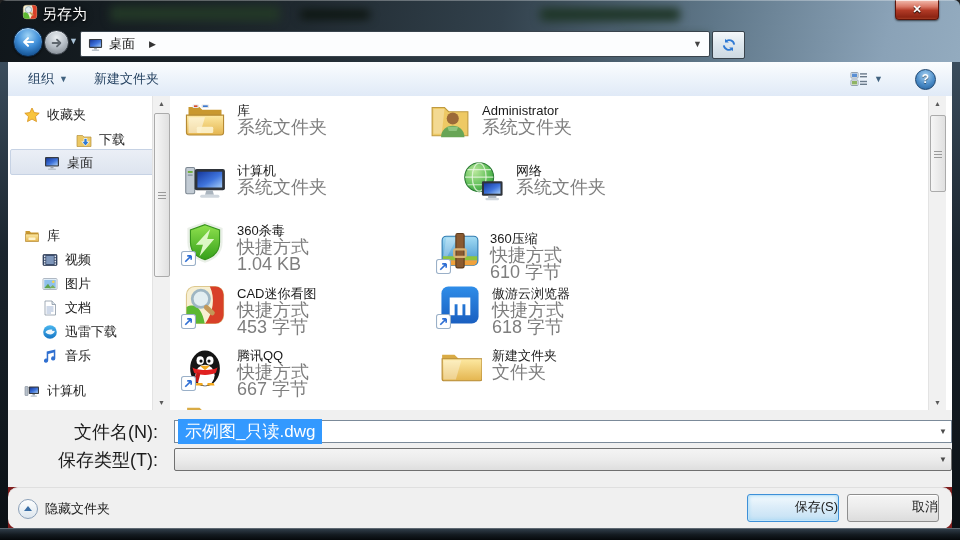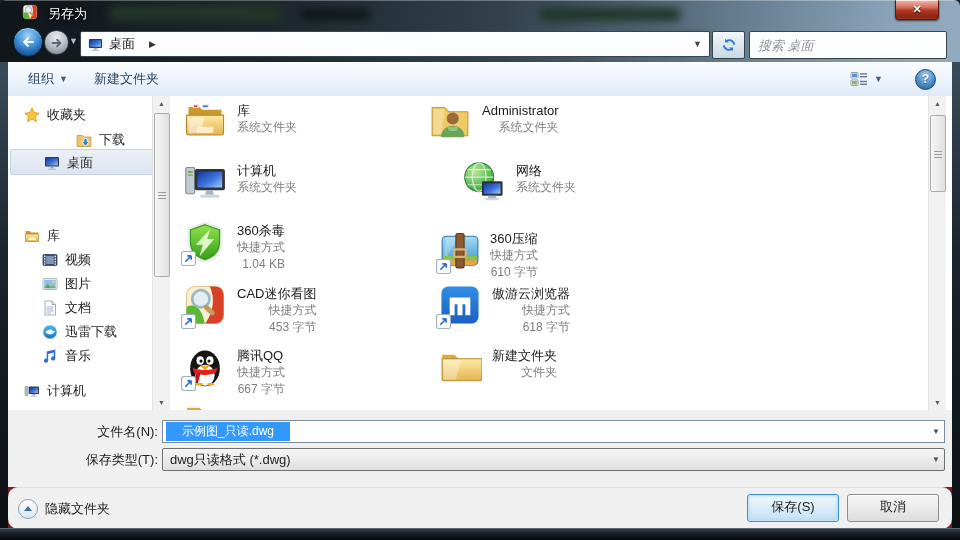--- a/index.html
+++ b/index.html
@@ -4,21 +4,21 @@
 <style>
   html,body{margin:0;padding:0;background:#222;font-family:"Liberation Sans",sans-serif;}
   .win{position:relative;width:960px;height:540px;background:#0d1317;overflow:hidden;border-radius:6px 6px 0 0;}
   
   .glass{position:absolute;left:0;top:0;width:960px;height:62px;
     background:linear-gradient(100deg,#10161a 0%,#1d262c 28%,#32414c 52%,#5f7789 74%,#8aa2b7 92%,#93abbf 100%);}
   .glass::after{content:"";position:absolute;left:0;top:0;right:0;height:1px;background:rgba(255,255,255,.3);}
   .blob{position:absolute;filter:blur(5px);border-radius:4px;}
   .titlebar{position:absolute;left:0;top:0;width:960px;height:25px;}
   .appico{position:absolute;left:22px;top:4px;width:16px;height:16px;}
-  .title{position:absolute;left:48px;top:5px;font-size:13px;color:#fff;text-shadow:0 0 6px rgba(0,0,0,.95),0 1px 2px #000;}
+  .title{position:absolute;left:42px;top:5px;font-size:15px;color:#fff;text-shadow:0 0 6px rgba(0,0,0,.95),0 1px 2px #000;}
   .closebtn{position:absolute;left:895px;top:0;width:42px;height:19px;border-radius:0 0 4px 4px;
     background:linear-gradient(#f2bdaf,#d97765 35%,#b13a26 55%,#8c2413 90%,#a33a22);
     border:1px solid #5e140a;border-top:none;box-shadow:inset 0 1px 0 rgba(255,255,255,.55),0 1px 2px rgba(0,0,0,.6);
     color:#fff;font-size:11px;font-weight:bold;text-align:center;line-height:18px;text-shadow:0 1px 1px #000;cursor:pointer;}
   
   .navbtn{position:absolute;border-radius:50%;cursor:pointer;}
   .back{left:13px;top:27px;width:28px;height:28px;
     background:radial-gradient(circle at 50% 28%,#9fd4f6,#3f8ed8 45%,#1c5d9f 75%,#123f6e);
     border:1px solid #0b2440;box-shadow:inset 0 1px 1px rgba(255,255,255,.6),0 1px 2px rgba(0,0,0,.5);}
   .fwd{left:44px;top:30px;width:23px;height:23px;
@@ -70,38 +70,38 @@
     background:linear-gradient(90deg,#f6f6f6,#e0e0e0);}
   .sb-grip{position:absolute;left:3px;top:50%;width:8px;height:1px;background:#9a9a9a;
     box-shadow:0 -3px 0 #9a9a9a,0 3px 0 #9a9a9a;}
   
   .tile{position:absolute;width:248px;display:flex;gap:10px;cursor:pointer;}
   .ticon{position:relative;width:44px;height:44px;flex:0 0 44px;}
   .ticon .main{width:44px;height:44px;display:block;}
   .scov{position:absolute;left:-2px;bottom:-2px;width:15px;height:15px;}
   .tinfo{padding-top:2px;line-height:17px;min-width:0;}
   .tname{display:block;font-size:13px;color:#191919;}
-  .tsub{display:block;font-size:12px;color:#7e7e7e;text-align:right;}
+  .tsub{display:block;font-size:18px;color:#7e7e7e;}
   
   .fields{position:absolute;left:0;top:348px;width:944px;height:77px;background:#f0f0f0;}
   .frow{position:absolute;left:0;height:23px;display:flex;align-items:center;width:944px;}
-  .flabel{width:150px;text-align:right;padding-right:4px;font-size:13px;color:#1b1b1b;flex:0 0 150px;}
+  .flabel{width:150px;text-align:right;padding-right:16px;font-size:18px;color:#1b1b1b;flex:0 0 150px;}
   .fname{position:relative;width:781px;height:21px;background:#fff;border:1px solid #7b8a99;display:flex;align-items:center;cursor:text;}
-  .fname .selv{margin-left:3px;font-size:12px;color:#fff;background:#3399ff;padding:1px 16px;}
+  .fname .selv{margin-left:3px;font-size:17px;color:#fff;background:#3399ff;padding:1px 7px;}
   .fdrop{position:absolute;right:4px;top:6px;font-size:8px;color:#4a4a4a;cursor:pointer;}
   .combo{position:relative;width:781px;height:21px;border:1px solid #707070;border-radius:2px;cursor:pointer;
     background:linear-gradient(#f4f4f4,#ececec 50%,#dedede);display:flex;align-items:center;}
   .combo .cval{margin-left:7px;font-size:13px;color:#1b1b1b;}
   
   .btnbar{position:absolute;left:0;top:425px;width:944px;height:41px;background:#f0f0f0;border-top:1px solid #dfdfdf;border-radius:10px;}
   .hidef{position:absolute;left:10px;top:11px;display:flex;align-items:center;gap:7px;font-size:13px;color:#1b1b1b;cursor:pointer;}
   .upcirc{width:18px;height:18px;border-radius:50%;border:1px solid #8ba0b8;
     background:linear-gradient(#fdfefe,#dde6ee);display:flex;align-items:center;justify-content:center;}
   .upcirc span{width:0;height:0;border-left:4px solid transparent;border-right:4px solid transparent;border-bottom:5px solid #3a6ea5;margin-top:-1px;}
-  .pbtn{position:absolute;top:6px;width:90px;height:26px;font-size:13px;color:#1b1b1b;text-align:center;line-height:24px;
+  .pbtn{position:absolute;top:6px;width:90px;height:26px;font-size:13px;color:#1b1b1b;text-align:right;line-height:24px;
     border-radius:3px;cursor:pointer;}
   .save{left:739px;border:1px solid #3d90d8;background:linear-gradient(#f3fafe,#dcedf9 45%,#c3e0f4);
     box-shadow:inset 0 0 0 1px #c3e4f8,inset 0 0 4px #8fd2f5;}
   .cancel{left:839px;border:1px solid #8e8e8e;background:linear-gradient(#f5f5f5,#ececec 45%,#dcdcdc);
     box-shadow:inset 0 1px 0 #fff;}
 </style>
 </head>
 <body>
 
 <svg width="0" height="0" style="position:absolute">
@@ -345,26 +345,20 @@
         </svg>
       <span class="aloc">桌面</span>
       <span class="acaret">▶</span>
       <span class="addrop">▼</span>
     </div>
     <div class="refresh">
       <svg width="14" height="14">
           <use href="#s-refresh"></use>
         </svg>
     </div>
-    <div class="search">
-      <input type="text" placeholder="搜索 桌面" style="">
-      <svg width="14" height="14">
-          <use href="#s-mag"></use>
-        </svg>
-    </div>
   </div>
 
   <div class="dbody">
 
     <div class="toolbar">
       <div class="tbtn" style="left:12px;">
         <span>组织</span>
         <span class="tchev">▼</span>
       </div>
       <div class="tbtn" style="left:78px;">
@@ -605,21 +599,20 @@
       <div class="frow" style="top:10px;">
         <span class="flabel">文件名(N):</span>
         <div class="fname">
           <span class="selv">示例图_只读.dwg</span>
           <span class="fdrop">▼</span>
         </div>
       </div>
       <div class="frow" style="top:38px;">
         <span class="flabel">保存类型(T):</span>
         <div class="combo">
-          <span class="cval">dwg只读格式 (*.dwg)</span>
           <span class="fdrop">▼</span>
         </div>
       </div>
     </div>
 
     <div class="btnbar">
       <div class="hidef">
         <span class="upcirc">
             <span></span>
           </span>

